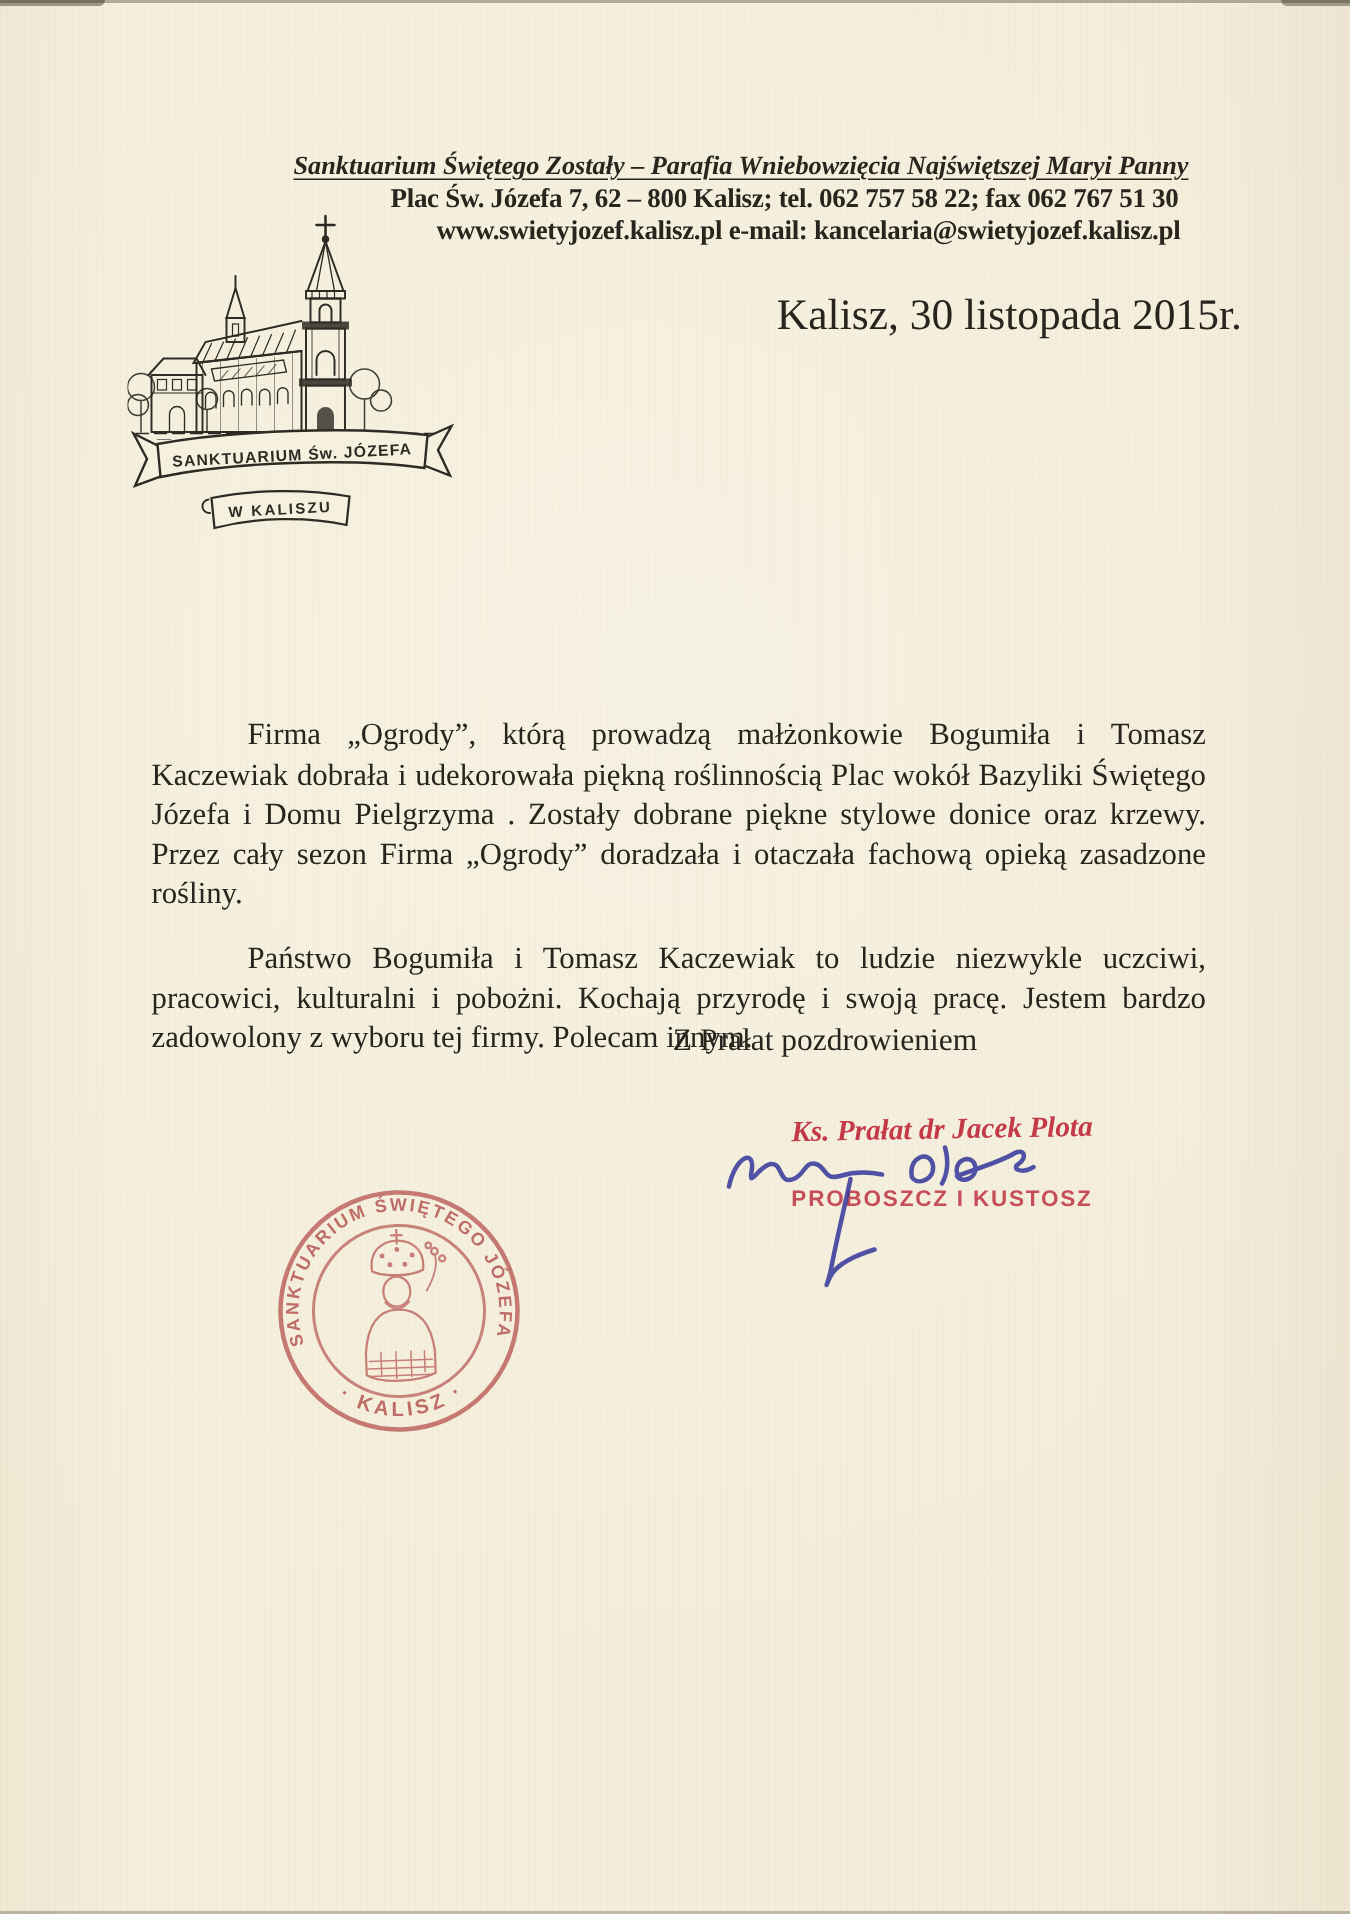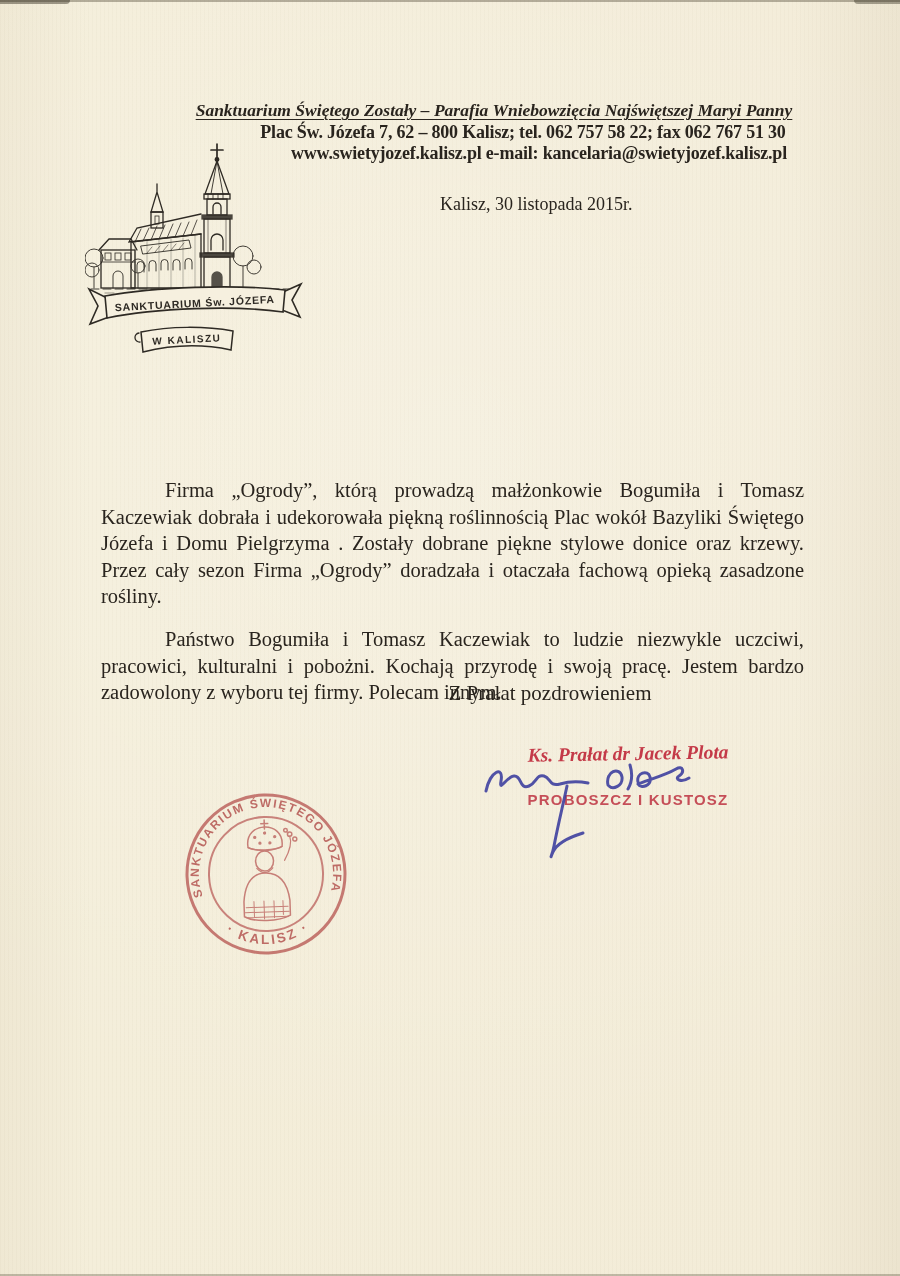--- a/index.html
+++ b/index.html
@@ -31,22 +31,22 @@
     white-space:nowrap;
   }
   .lh-line2,.lh-line3{font-size:18px;font-weight:bold;letter-spacing:-0.2px;white-space:nowrap;}
   .lh-line2{transform:translateX(3px);}
   .lh-line3{transform:translateX(19px);}
 
   .logo{position:absolute;left:85px;top:138px;width:220px;height:232px;}
   .logo svg{display:block;width:100%;height:100%;}
 
   .dateline{
-    position:absolute;top:194px;left:440px;width:350px;
-    text-align:left;font-size:18px;white-space:nowrap;
+    position:absolute;top:194px;left:478px;width:350px;
+    text-align:right;font-size:29px;white-space:nowrap;
   }
 
   .body-text{
     position:absolute;left:85px;top:461px;width:735px;
     font-size:20.5px;line-height:26.6px;
     text-align:justify;
   }
   .body-text p{margin:16px;text-indent:64px;}
 
   .closing{

